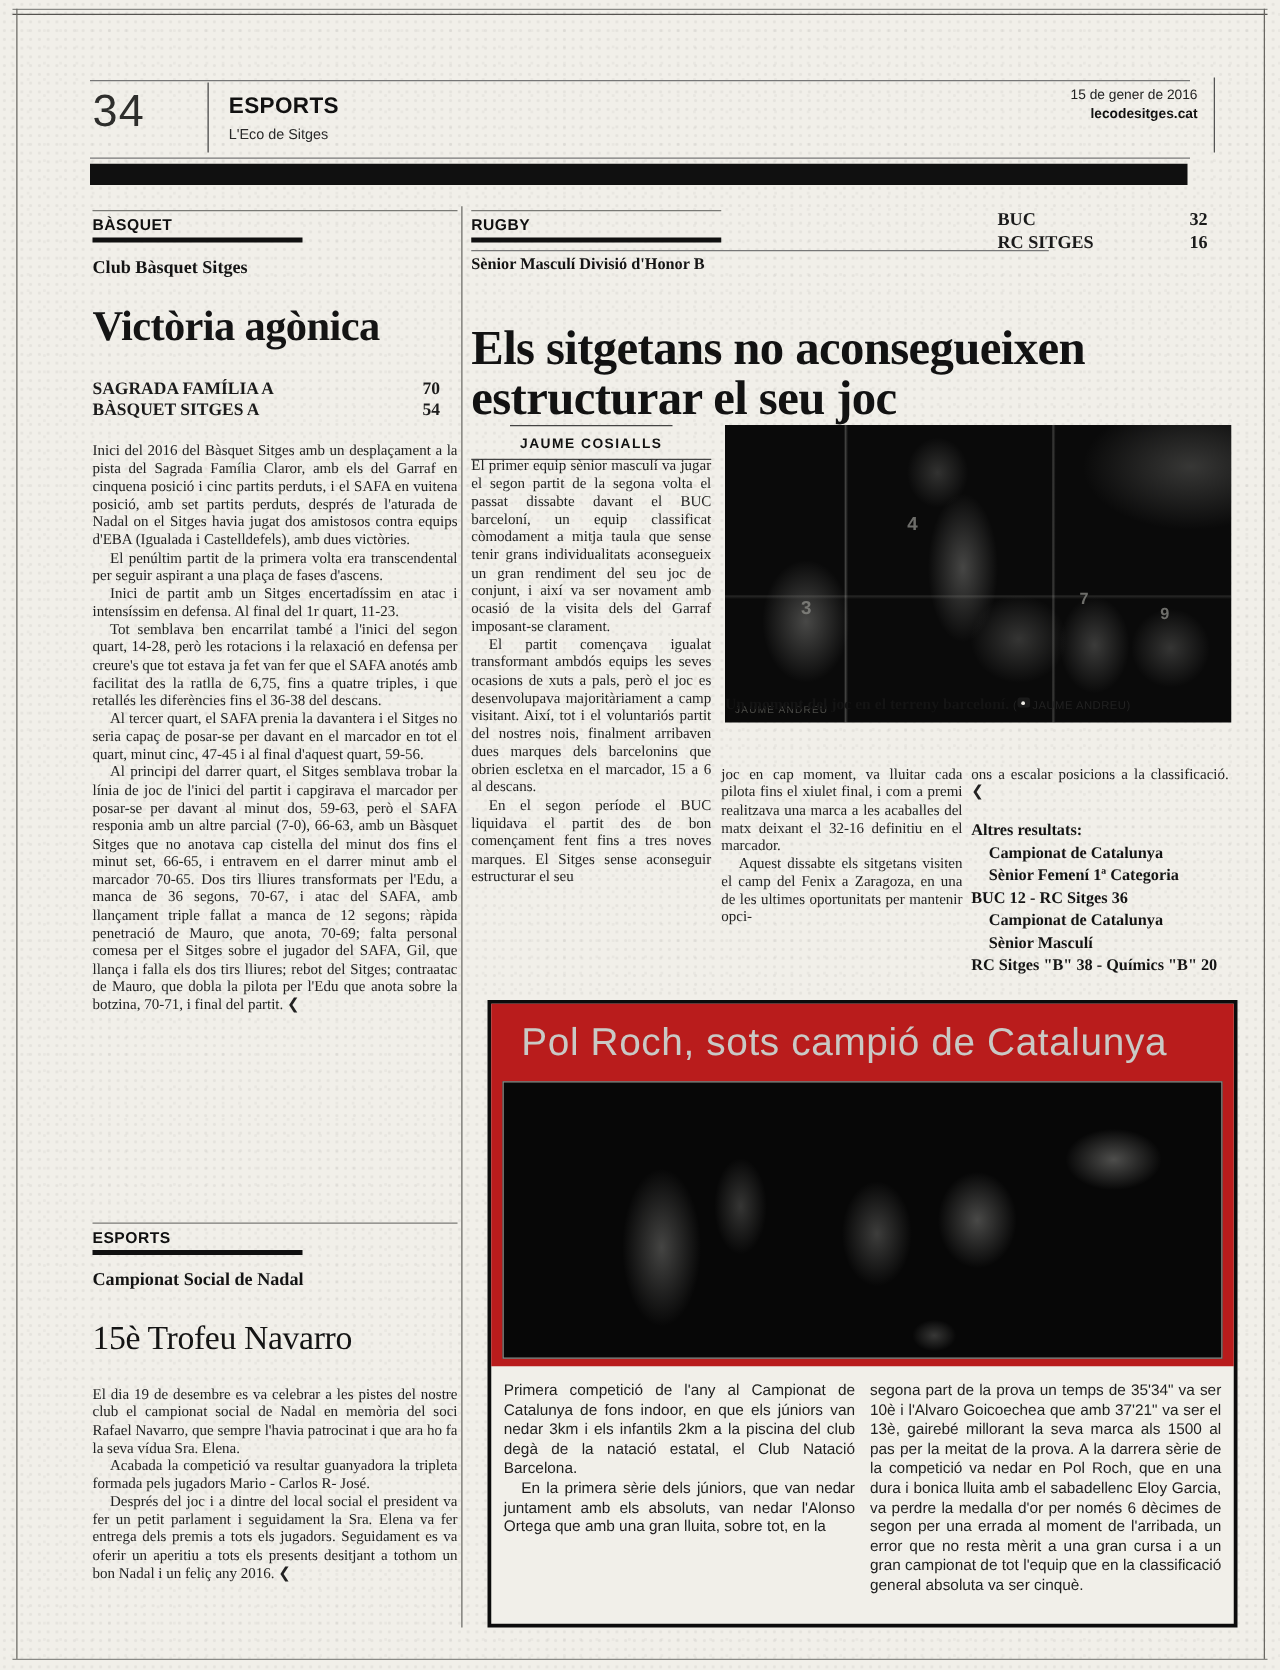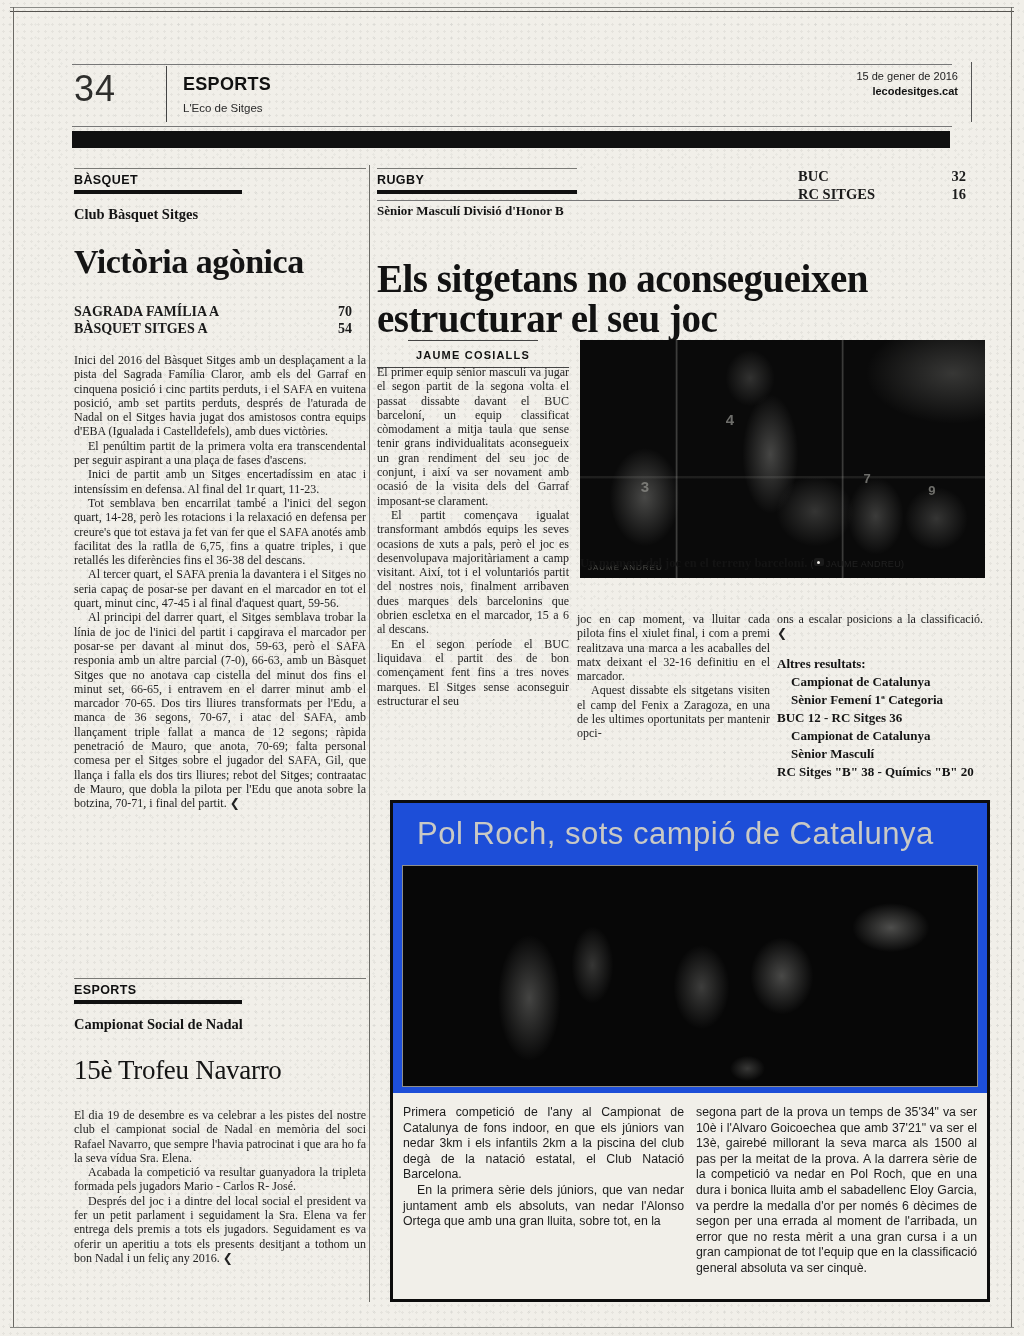--- a/index.html
+++ b/index.html
@@ -100,21 +100,21 @@
   #petanca{position:absolute;left:74px;top:978px;width:292px;}
   #petanca .kicker-rule{width:168px;}
   .headline-2{font-weight:normal;font-size:27px;letter-spacing:-.3px;margin:22px 0 0 0;color:#141414;}
   #petanca .bodytext{margin-top:22px;}
 
   
   .col-divider{left:369px;top:165px;height:1137px;background:#6b6b66;}
 
   
   #swim-box{position:absolute;left:390px;top:800px;width:600px;height:502px;border:3px solid #0c0c0c;box-sizing:border-box;background:#f1efe9;}
-  .swim-top{background:#1d4ed8;height:290px;position:relative;}
+  .swim-top{background:#b91c1c;height:290px;position:relative;}
   .swim-headline{font-family:"Liberation Sans",sans-serif;font-size:31px;letter-spacing:.5px;color:#c9c9c5;padding:13px 0 0 24px;}
   .swim-photo{
     position:absolute;left:9px;right:9px;top:62px;bottom:6px;
     border:1px solid #8f8f8a;
     background:
       radial-gradient(ellipse 45px 90px at 22% 60%, rgba(210,210,205,.30), transparent 70%),
       radial-gradient(ellipse 30px 55px at 33% 45%, rgba(200,200,195,.24), transparent 70%),
       radial-gradient(ellipse 40px 60px at 52% 55%, rgba(215,215,210,.26), transparent 70%),
       radial-gradient(ellipse 45px 55px at 66% 50%, rgba(225,225,220,.30), transparent 70%),
       radial-gradient(ellipse 55px 35px at 85% 28%, rgba(215,215,210,.34), transparent 70%),

